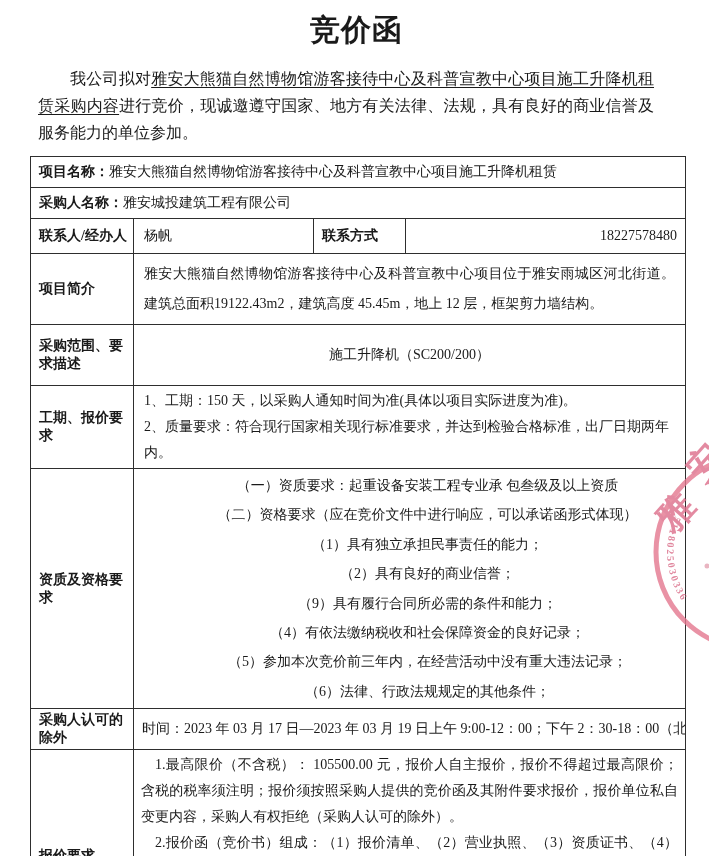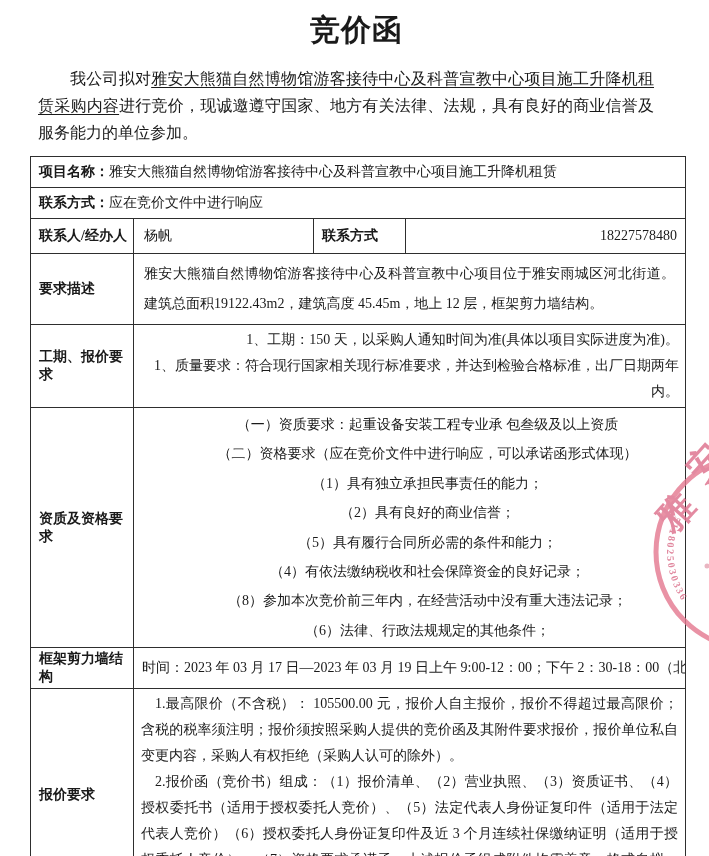--- a/index.html
+++ b/index.html
@@ -32,21 +32,21 @@
   tr.r2 td{height:26px;}
   tr.r3 td{height:30px;}
   tr.r4 td{height:66px;}
   tr.r5 td{height:56px;}
   tr.r6 td{height:54px;}
   tr.r7 td{height:235px;}
   tr.r8 td{height:24px;}
   tr.r9 td{height:133px;}
   .brief-text{padding:2px 10px;line-height:30px;text-align:justify;}
   .scope-text{text-align:center;}
-  .sched-lines{padding:2px 6px 2px 10px;text-align:right;}
+  .sched-lines{padding:2px 6px 2px 10px;}
   .sched-lines .line{line-height:26px;}
   .qual-lines{padding:2px 6px 2px 42px;text-align:center;}
   .qual-lines .line{line-height:29.4px;}
   .time-text{padding:0 4px 0 8px;font-size:13.2px;white-space:nowrap;}
   .quote-paras{padding:2px 7px;font-size:13.5px;vertical-align:top;}
   .quote-paras .para{line-height:26px;text-indent:1em;text-align:justify;}
   .name-cell{padding-left:10px;margin-top:20px;}
   .phone-cell{padding-left:14px;font-size:15px;text-align:right;}
   .seal{position:absolute;left:600px;top:430px;width:109px;height:250px;pointer-events:none;}
 </style>
@@ -67,61 +67,65 @@
 
   <tbody>
       <tr class="r1">
     <td colspan="4" class="lbl">
       <span>项目名称：</span><span class="val">雅安大熊猫自然博物馆游客接待中心及科普宣教中心项目施工升降机租赁</span>
     </td>
   </tr>
 
   <tr class="r2">
     <td colspan="4" class="lbl">
-      <span>联系方式：</span><span class="val">应在竞价文件中进行响应</span>
+      <span>采购人名称：</span><span class="val">雅安城投建筑工程有限公司</span>
     </td>
   </tr>
 
   <tr class="r3">
     <td class="lbl">联系人/经办人</td>
     <td class="cell-pad name-cell">杨帆</td>
     <td class="lbl">联系方式</td>
     <td class="cell-pad phone-cell">18227578480</td>
   </tr>
 
   <tr class="r4">
-    <td class="lbl">要求描述</td>
+    <td class="lbl">项目简介</td>
     <td colspan="3" class="brief-text">雅安大熊猫自然博物馆游客接待中心及科普宣教中心项目位于雅安雨城区河北街道。建筑总面积19122.43m2，建筑高度 45.45m，地上 12 层，框架剪力墙结构。</td>
   </tr>
 
+  <tr class="r5">
+    <td class="lbl">采购范围、要求描述</td>
+    <td colspan="3" class="cell-pad scope-text">施工升降机（SC200/200）</td>
+  </tr>
 
   <tr class="r6">
     <td class="lbl">工期、报价要求</td>
     <td colspan="3" class="sched-lines">
           <div class="line">1、工期：150 天，以采购人通知时间为准(具体以项目实际进度为准)。</div>
-          <div class="line">1、质量要求：符合现行国家相关现行标准要求，并达到检验合格标准，出厂日期两年内。</div>
+          <div class="line">2、质量要求：符合现行国家相关现行标准要求，并达到检验合格标准，出厂日期两年内。</div>
         </td>
   </tr>
 
   <tr class="r7">
     <td class="lbl">资质及资格要求</td>
     <td colspan="3" class="qual-lines">
           <div class="line">（一）资质要求：起重设备安装工程专业承 包叁级及以上资质</div>
           <div class="line">（二）资格要求（应在竞价文件中进行响应，可以承诺函形式体现）</div>
           <div class="line">（1）具有独立承担民事责任的能力；</div>
           <div class="line">（2）具有良好的商业信誉；</div>
-          <div class="line">（5）具有履行合同所必需的条件和能力；</div>
+          <div class="line">（9）具有履行合同所必需的条件和能力；</div>
           <div class="line">（4）有依法缴纳税收和社会保障资金的良好记录；</div>
-          <div class="line">（8）参加本次竞价前三年内，在经营活动中没有重大违法记录；</div>
+          <div class="line">（5）参加本次竞价前三年内，在经营活动中没有重大违法记录；</div>
           <div class="line">（6）法律、行政法规规定的其他条件；</div>
         </td>
   </tr>
 
   <tr class="r8">
-    <td class="lbl">框架剪力墙结构</td>
+    <td class="lbl">采购人认可的除外</td>
     <td colspan="3" class="time-text">时间：2023 年 03 月 17 日—2023 年 03 月 19 日上午 9:00-12：00；下午 2：30-18：00（北京时间）。</td>
   </tr>
 
   <tr class="r9">
     <td class="lbl">报价要求</td>
     <td colspan="3" class="quote-paras">
           <div class="para">1.最高限价（不含税）： 105500.00 元，报价人自主报价，报价不得超过最高限价；含税的税率须注明；报价须按照采购人提供的竞价函及其附件要求报价，报价单位私自变更内容，采购人有权拒绝（采购人认可的除外）。</div>
           <div class="para">2.报价函（竞价书）组成：（1）报价清单、（2）营业执照、（3）资质证书、（4）授权委托书（适用于授权委托人竞价）、（5）法定代表人身份证复印件（适用于法定代表人竞价）（6）授权委托人身份证复印件及近 3 个月连续社保缴纳证明（适用于授权委托人竞价）、（7）资格要求承诺函。上述报价函组成附件均需盖章，格式自拟，并胶装或订书机装订成册，不得散页递交。</div>
         </td>
   </tr>

